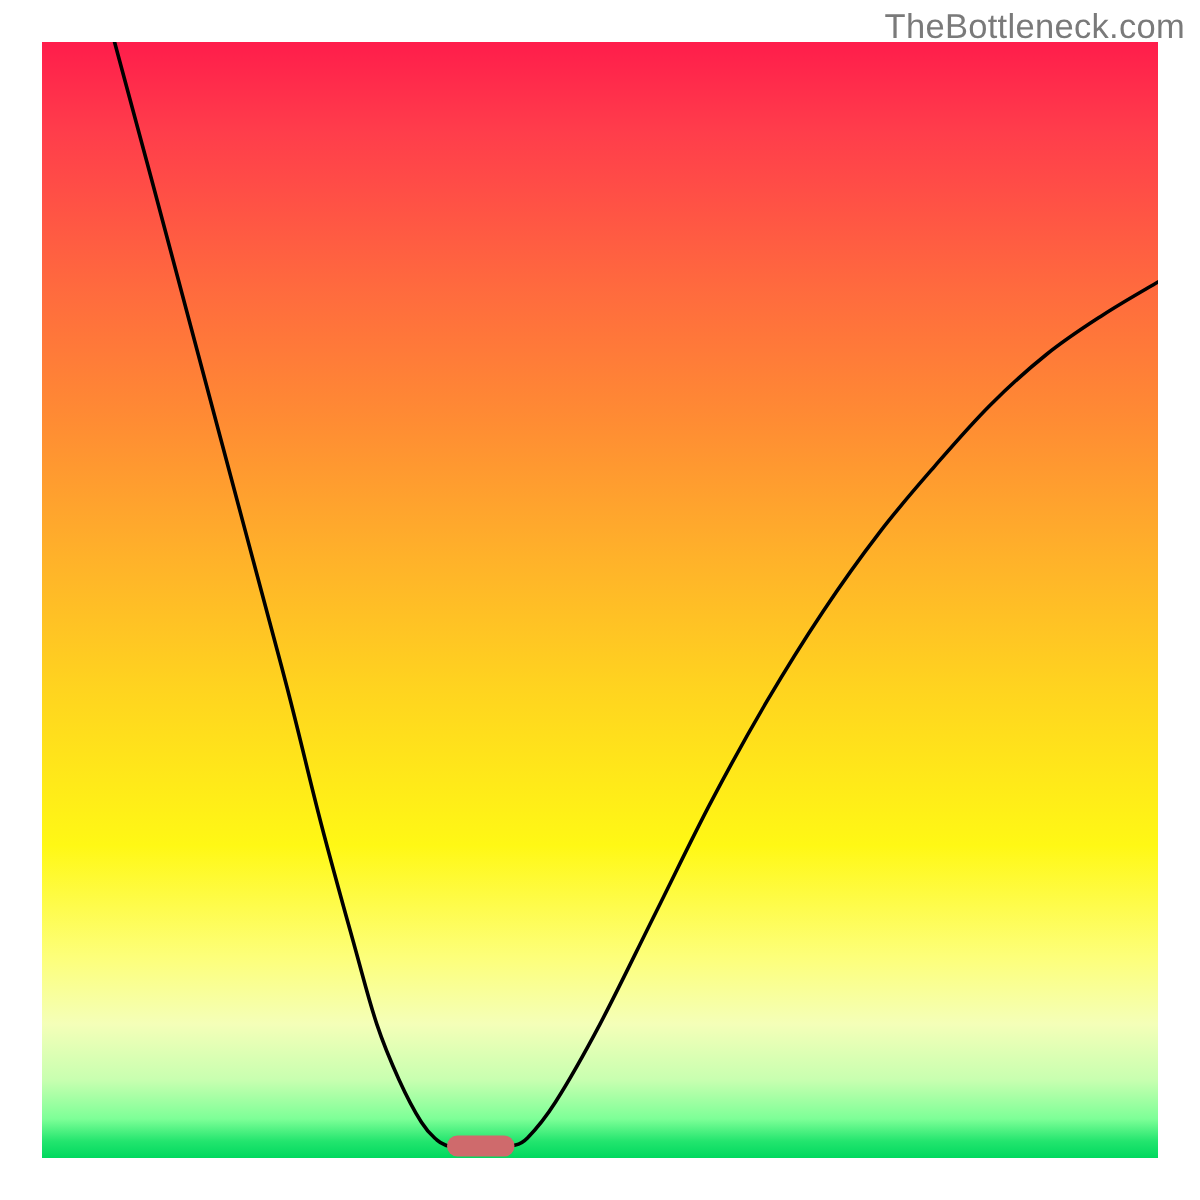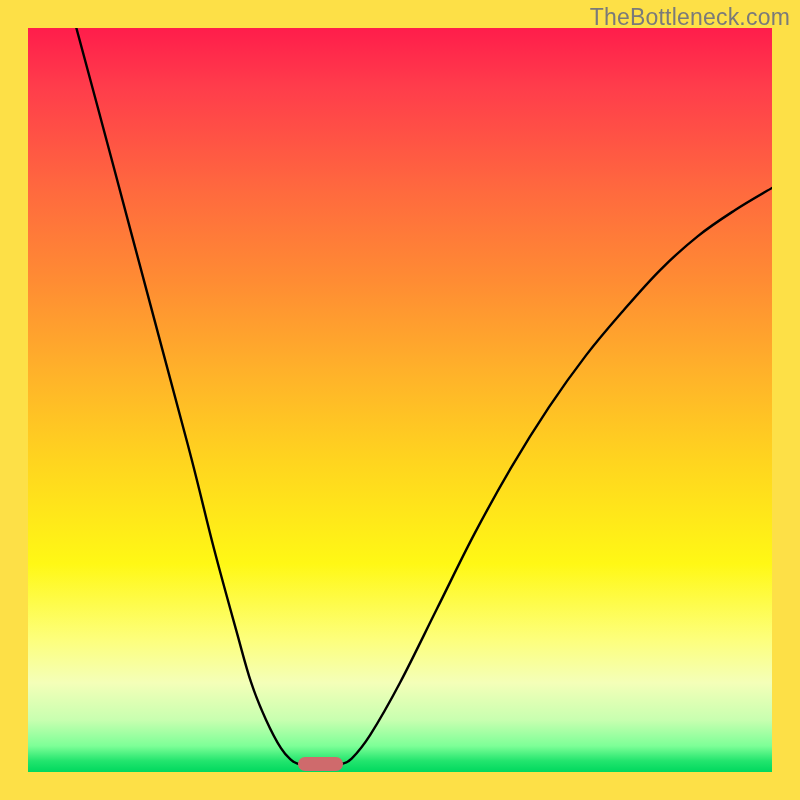--- a/index.html
+++ b/index.html
@@ -10,21 +10,21 @@
     background: #000;
     overflow: hidden;
     font-family: Arial, Helvetica, sans-serif;
   }
   .frame {
     position: absolute;
     left: 0;
     top: 0;
     width: 800px;
     height: 800px;
-    background: #fde047;
+    background: #ffffff;
   }
   .plot {
     position: absolute;
     left: 28px;
     top: 28px;
     width: 744px;
     height: 744px;
     background: linear-gradient(to bottom,
       #ff1d4b 0%,
       #ff3d4b 8%,

